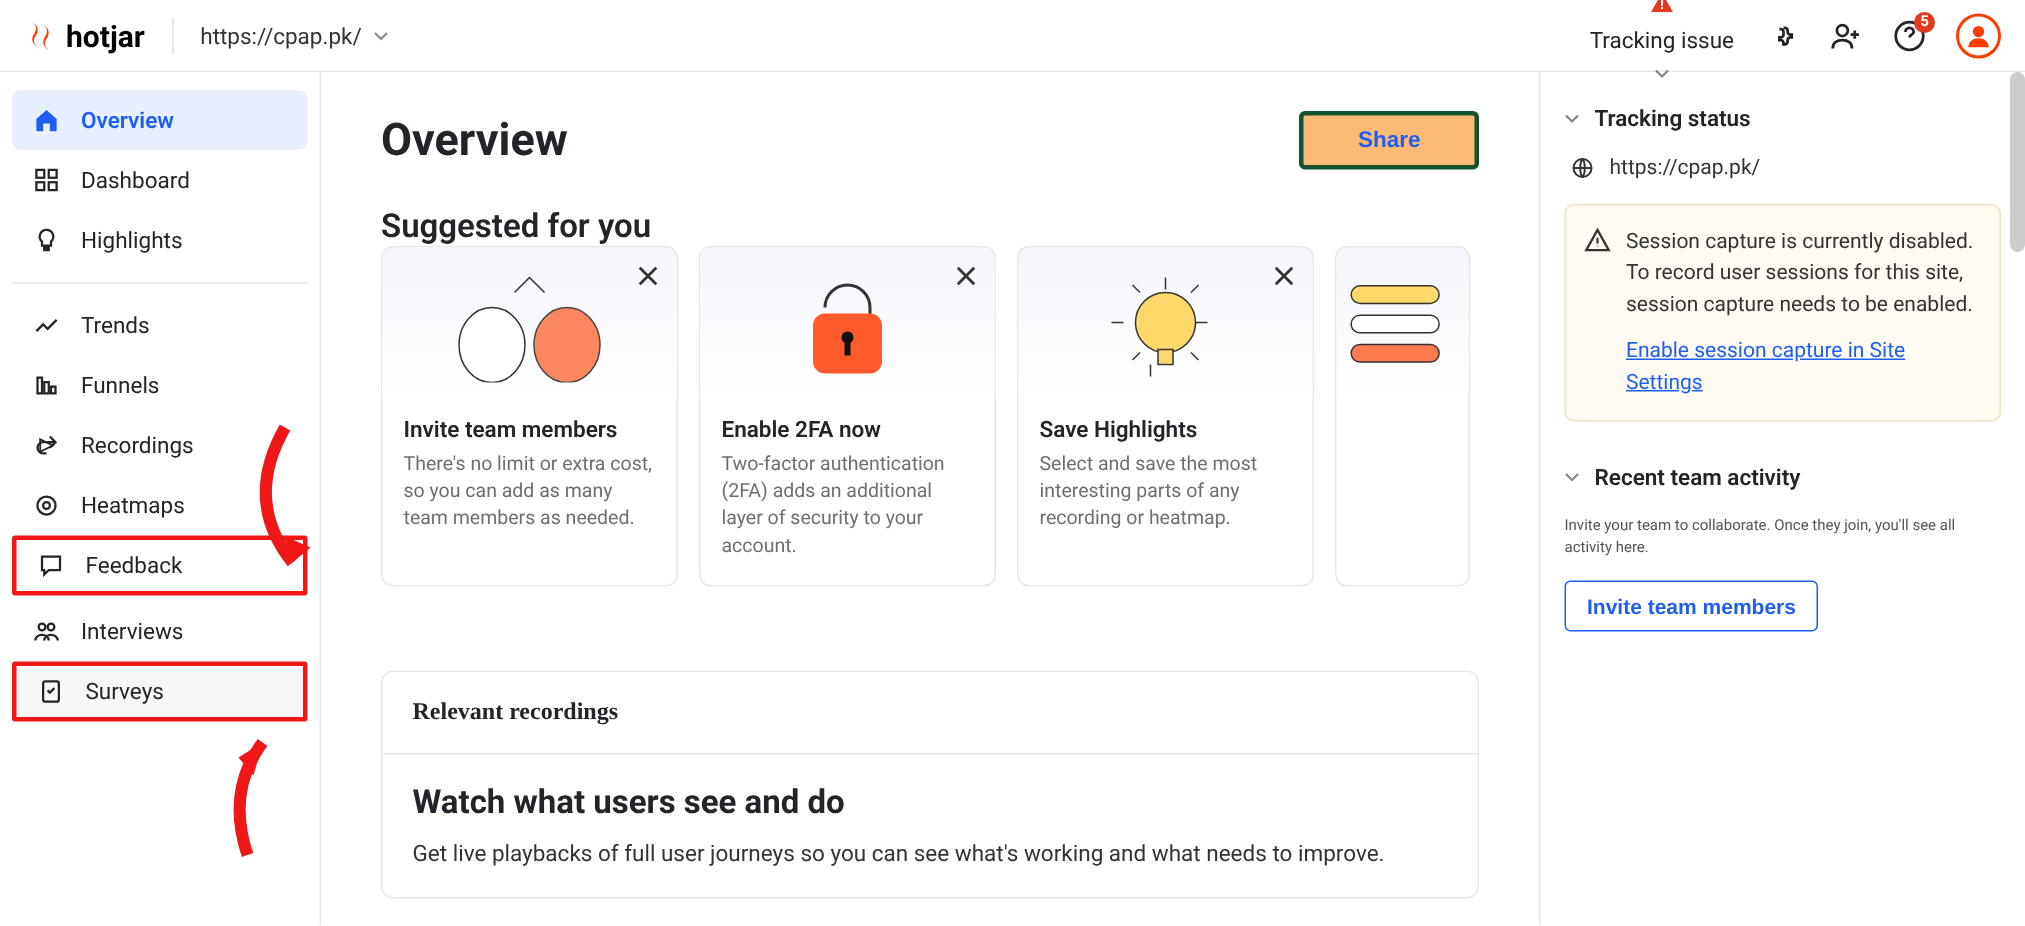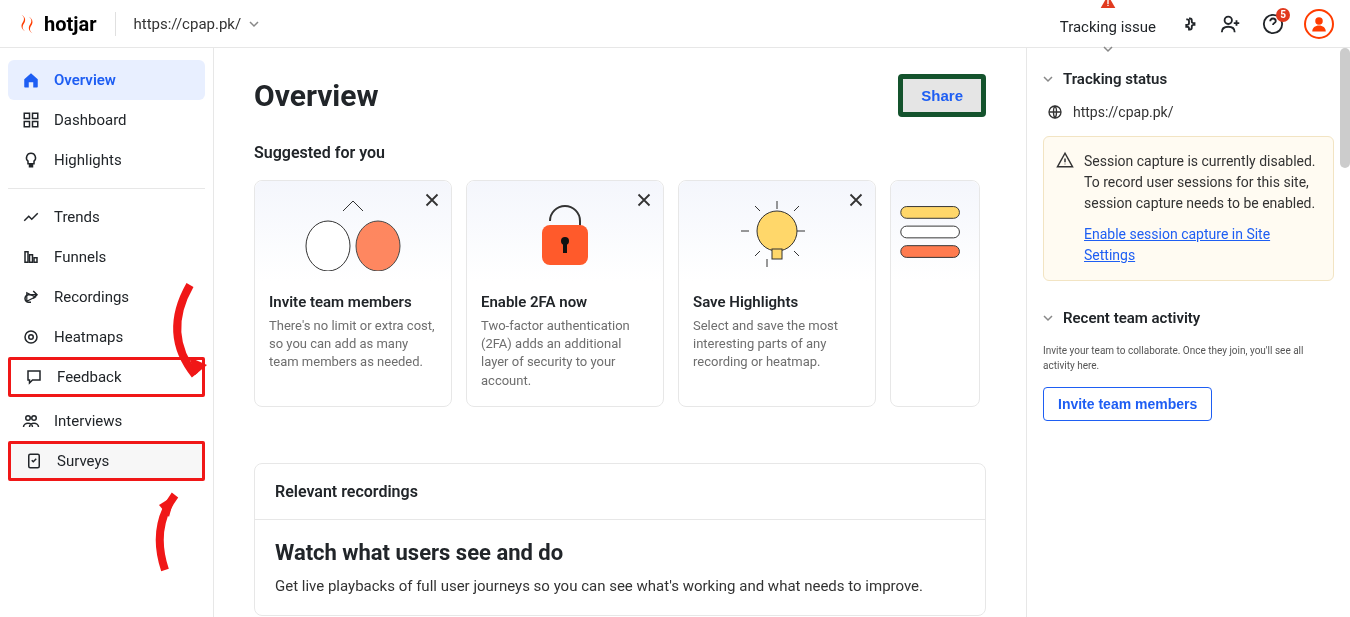--- a/index.html
+++ b/index.html
@@ -26,33 +26,33 @@
 .side-item.active { background: #e8efff; color: #1e5ef3; font-weight: 600; }
 .side-item .ic { width: 18px; height: 18px; flex-shrink: 0; }
 .side-item.active .ic { color: #1e5ef3; }
 .side-hr { height: 1px; background: #e7e7e7; margin: 8px 0; }
 .hl-box { border: 3px solid #f01717; border-radius: 2px; }
 
 
 .main { flex: 1; overflow-y: auto; padding: 26px 40px; position: relative; }
 .page-head { display: flex; align-items: center; justify-content: space-between; margin-bottom: 26px; }
 .page-title { font-size: 30px; font-weight: 700; }
-.share-btn { border: 5px solid #14532d; color: #1e5ef3; background: #e5e5e5; font-weight: 600; font-size: 15px; padding: 8px 18px; border-radius: 4px; cursor: pointer; }
-.section-title { font-size: 16px; font-weight: 600; margin-bottom: 18px; }
+.share-btn { border: 3px solid #14532d; color: #1e5ef3; background: #fdba74; font-weight: 600; font-size: 15px; padding: 8px 36px; border-radius: 4px; cursor: pointer; }
+.section-title { font-size: 22px; font-weight: 600; }
 .cards { display: flex; gap: 14px; overflow: hidden; }
 .card { width: 198px; flex-shrink: 0; border: 1px solid #e7e7e7; border-radius: 8px; position: relative; background: #fff; }
 .card-illus { height: 100px; background: linear-gradient(180deg, #f4f6fc 0%, #fff 100%); display: flex; align-items: center; justify-content: center; border-radius: 8px 8px 0 0; }
 .card-close { position: absolute; top: 8px; right: 8px; width: 22px; height: 22px; cursor: pointer; color: #333; }
 .card-body { padding: 12px 14px 16px; }
 .card-title { font-size: 15px; font-weight: 600; margin-bottom: 6px; }
 .card-desc { font-size: 13px; color: #6e6e6e; line-height: 1.4; }
 .card.peek { width: 90px; overflow: hidden; }
 
 .recordings-box { margin-top: 56px; border: 1px solid #e7e7e7; border-radius: 8px; }
-.rec-hd { padding: 18px 20px; border-bottom: 1px solid #e7e7e7; font-weight: 600; font-size: 16px; }
+.rec-hd { padding: 18px 20px; border-bottom: 1px solid #e7e7e7; font-weight: 600; font-size: 16px; font-family: Liberation Serif, serif; }
 .rec-body { padding: 20px; }
 .rec-title { font-size: 22px; font-weight: 700; margin-bottom: 12px; }
 .rec-desc { font-size: 15px; color: #333; }
 
 
 .rpanel { width: 324px; border-left: 1px solid #e7e7e7; padding: 22px 16px; overflow-y: auto; }
 .rp-head { display: flex; align-items: center; gap: 10px; font-weight: 600; font-size: 15px; margin-bottom: 16px; }
 .rp-url { display: flex; align-items: center; gap: 10px; font-size: 14px; color: #333; margin-bottom: 16px; padding-left: 4px; }
 .alert { background: #fffbf2; border: 1px solid #f2e4c3; border-radius: 6px; padding: 14px 14px 14px 40px; position: relative; font-size: 14px; color: #333; line-height: 1.5; }
 .alert .warn-ic { position: absolute; left: 12px; top: 14px; width: 18px; height: 18px; }

